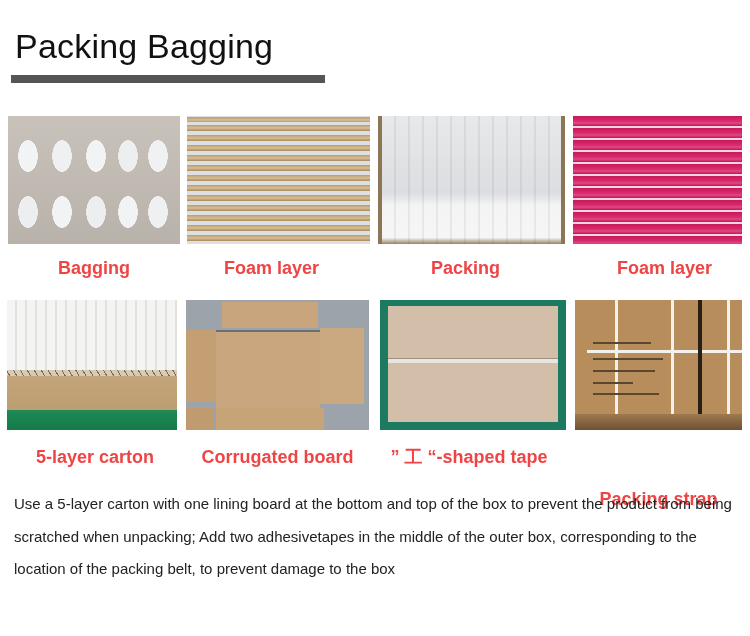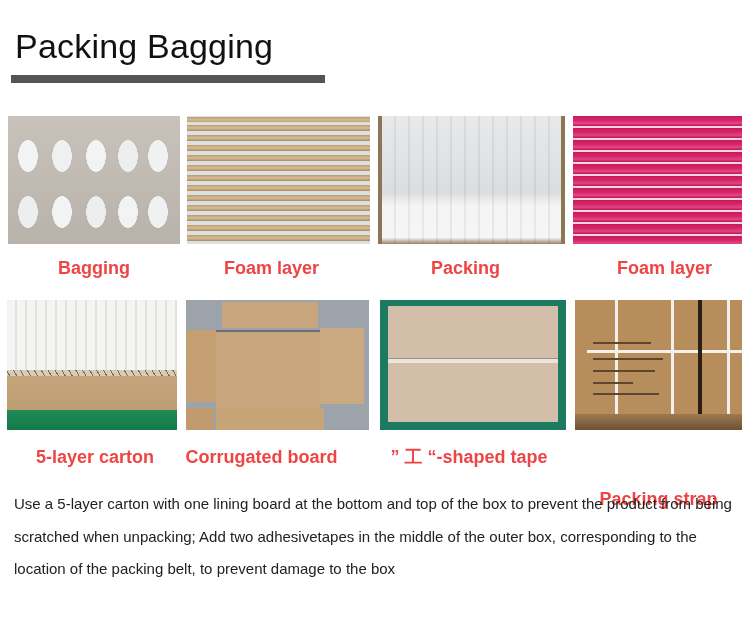--- a/index.html
+++ b/index.html
@@ -126,18 +126,18 @@
     <div class="seam"></div>
     <div class="label-line" style="top:42px; width:58px;"></div>
     <div class="label-line" style="top:58px; width:70px;"></div>
     <div class="label-line" style="top:70px; width:62px;"></div>
     <div class="label-line" style="top:82px; width:40px;"></div>
     <div class="label-line" style="top:93px; width:66px;"></div>
     <div class="pallet"></div>
   </div>
 
   <div class="caption" style="left:4px; width:182px; top:446px;">5-layer carton</div>
-  <div class="caption" style="left:170px; width:183px; top:446px;text-align:center;">Corrugated board</div>
+  <div class="caption" style="left:186px; width:183px; top:446px;text-align:center;">Corrugated board</div>
   <div class="caption" style="left:376px; width:186px; top:446px;">” 工 “-shaped tape</div>
   <div class="caption" style="left:575px; width:167px; top:446px;margin-top:42px;">Packing strap</div>
 
   <p class="description">Use a 5-layer carton with one lining board at the bottom and top of the box to prevent the product from being scratched when unpacking; Add two adhesivetapes in the middle of the outer box, corresponding to the location of the packing belt, to prevent damage to the box</p>
 </div>
 
 </body></html>

